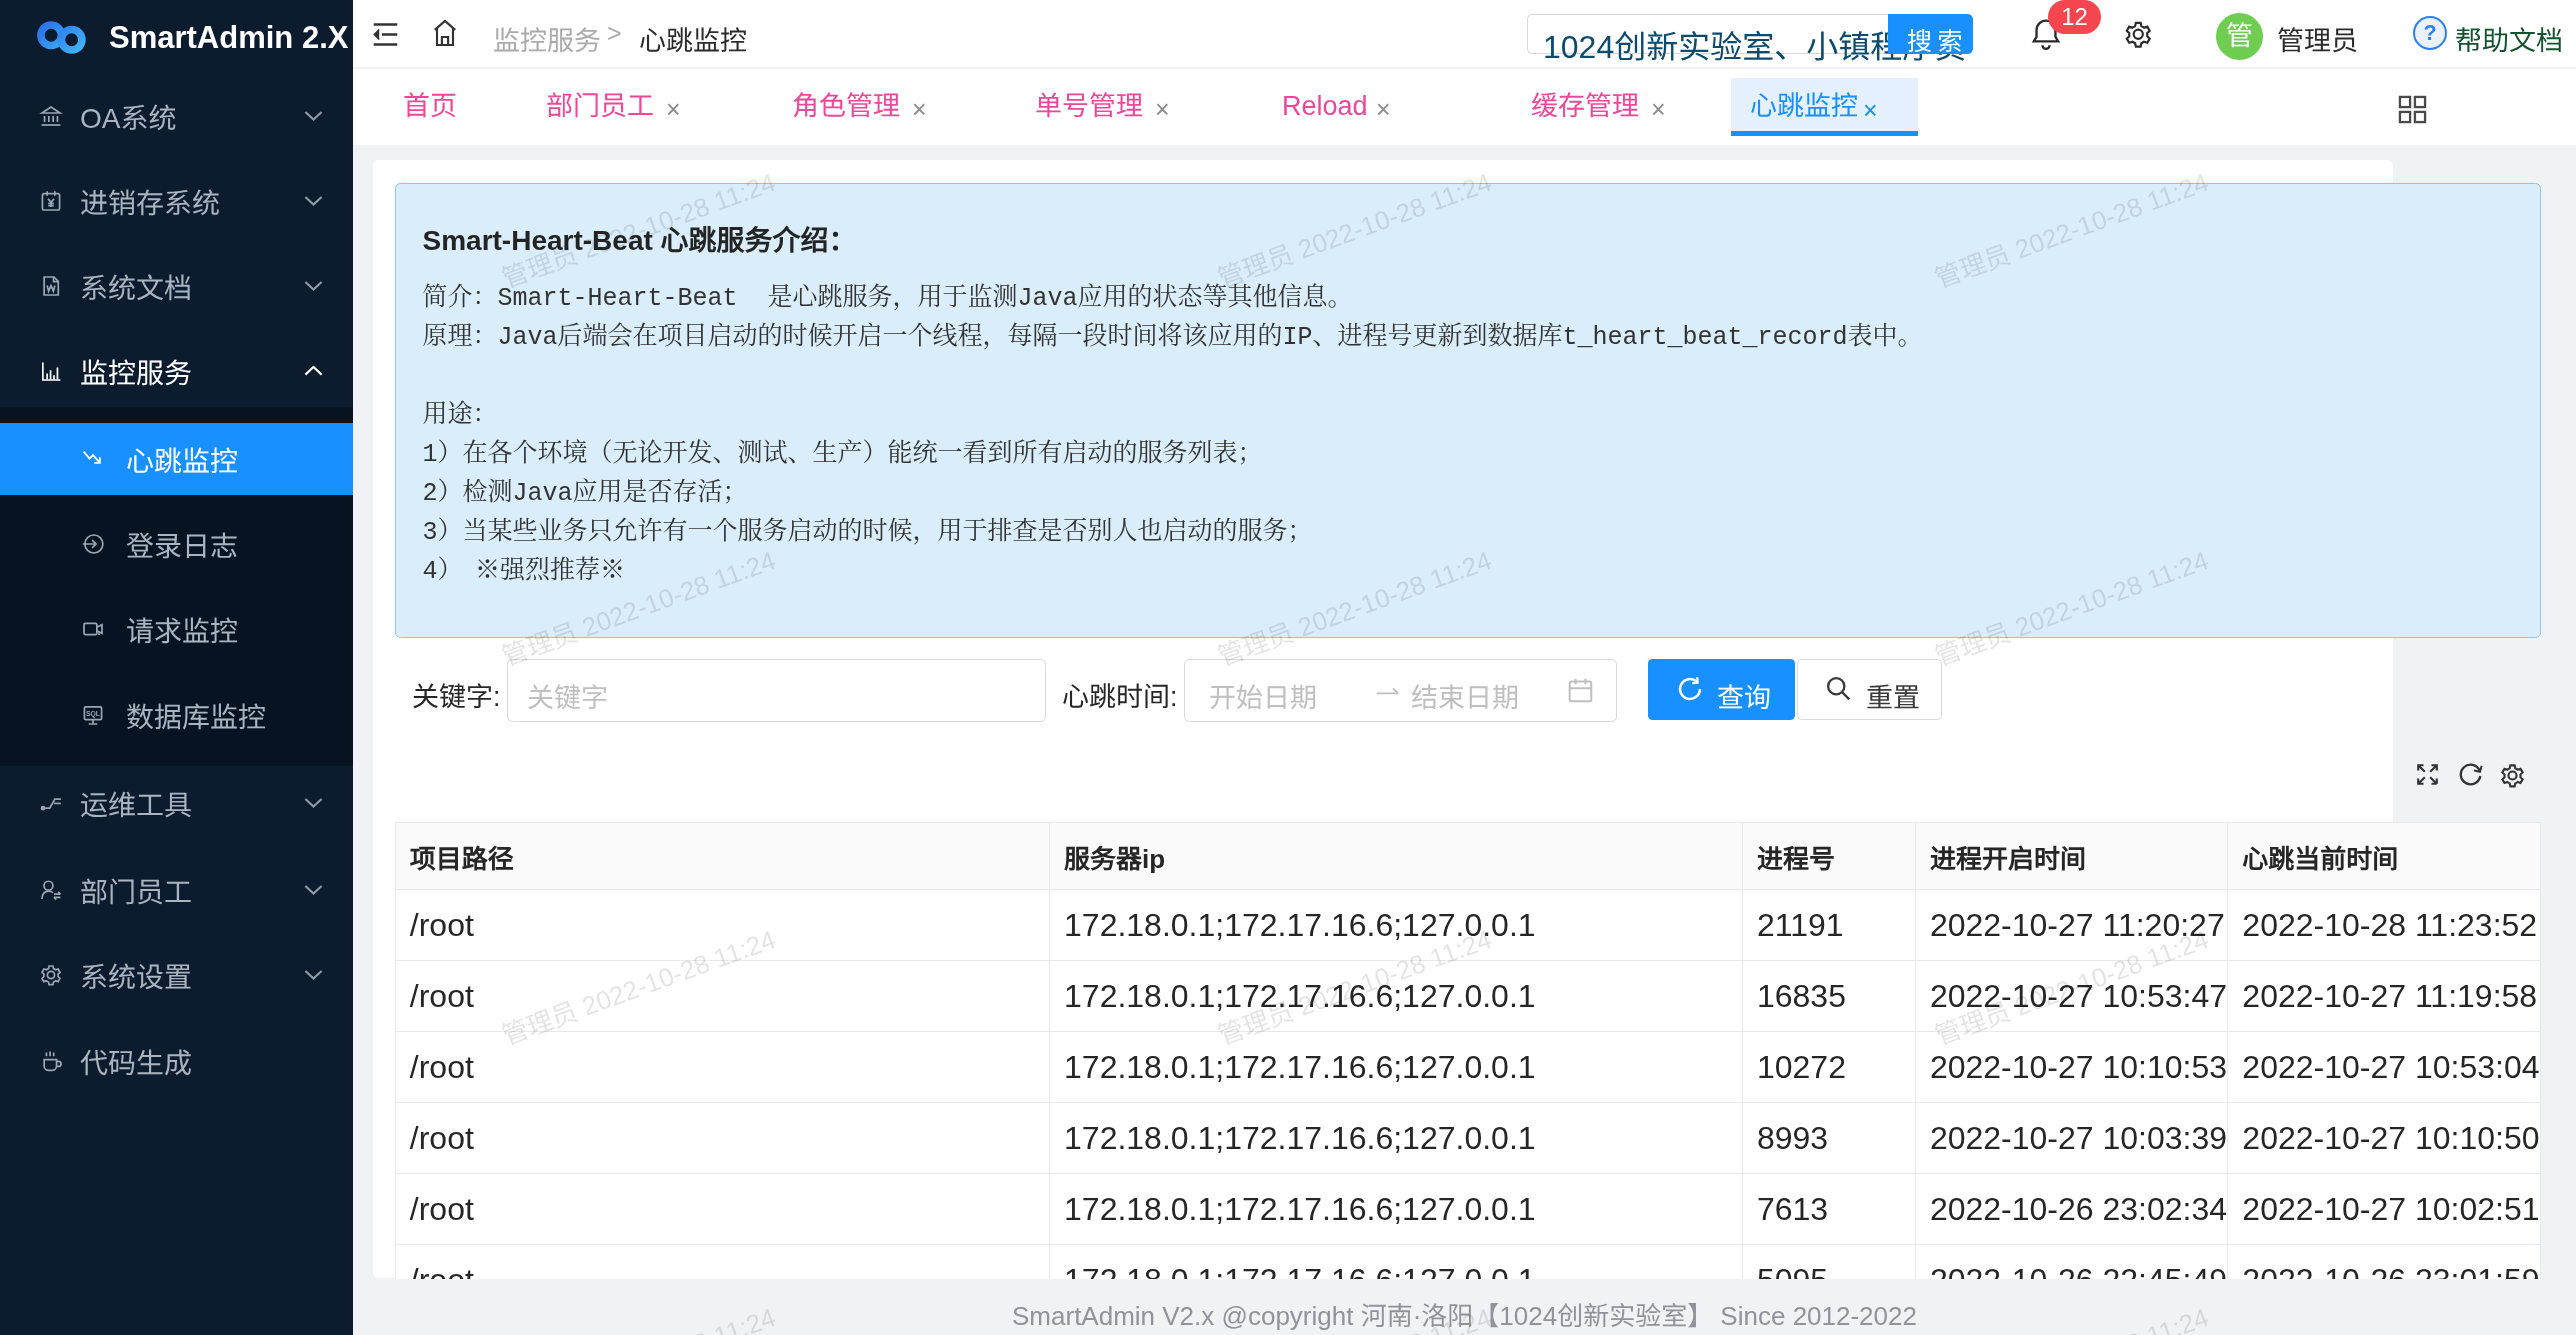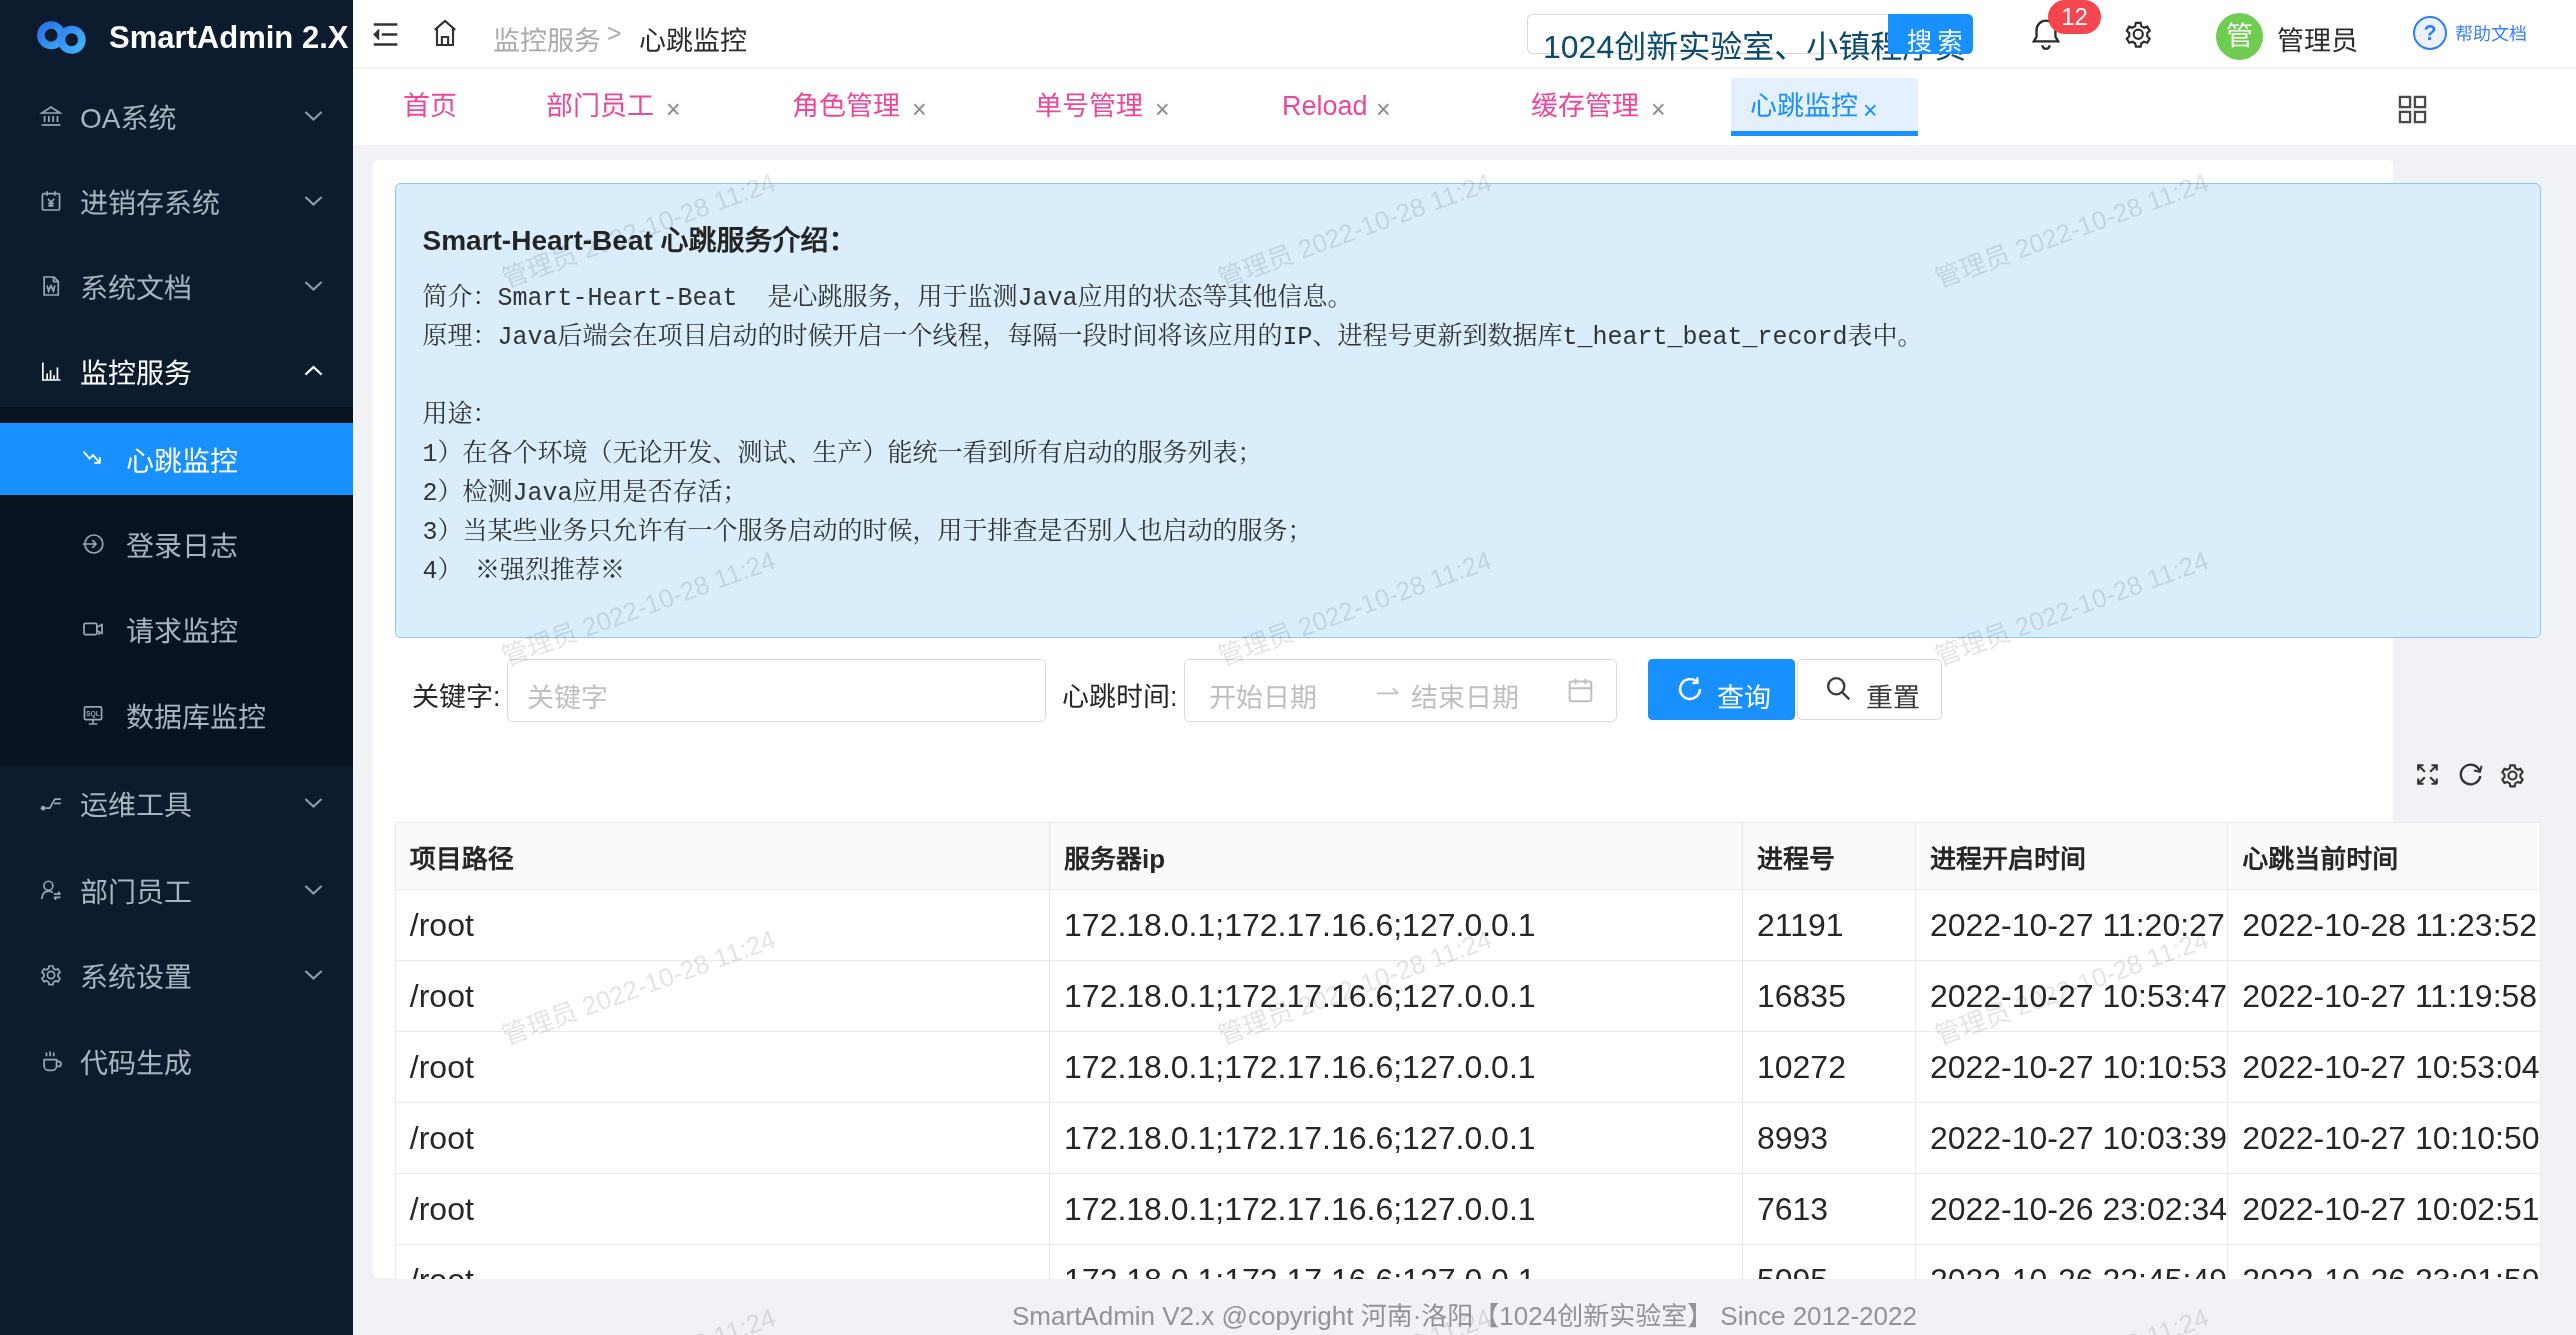--- a/index.html
+++ b/index.html
@@ -74,21 +74,21 @@
         <path d="M12.5 31.5 a4 4 0 0 0 8 0"></path>
       </svg>
   <div class="abs" style="left:1695px;top:0;width:53px;height:34px;background:#f5454f;border-radius:17px;text-align:center"><span style="font-size:24px;color:#fff;line-height:34px">12</span></div>
   <svg class="abs" style="left:1770px;top:19px" width="30.5" height="30.5" viewBox="0 0 28 28" fill="none" stroke="#2b2b2b" stroke-width="2">
         <path d="M11.8 3.5 h4.4 l0.7 3.1 a8.6 8.6 0 0 1 2.4 1.4 l3 -1 l2.2 3.8 l-2.3 2.2 a8.6 8.6 0 0 1 0 2.8 l2.3 2.2 l-2.2 3.8 l-3 -1 a8.6 8.6 0 0 1 -2.4 1.4 l-0.7 3.1 h-4.4 l-0.7 -3.1 a8.6 8.6 0 0 1 -2.4 -1.4 l-3 1 l-2.2 -3.8 l2.3 -2.2 a8.6 8.6 0 0 1 0 -2.8 l-2.3 -2.2 l2.2 -3.8 l3 1 a8.6 8.6 0 0 1 2.4 -1.4 z"></path>
         <circle cx="14" cy="14" r="4.2"></circle>
       </svg>
   <div class="abs" style="left:1863px;top:13.4px;width:47px;height:47px;background:#6fcd52;border-radius:50%;text-align:center"><span style="font-size:27px;color:#fff;line-height:47px">管</span></div>
   <span class="abs" style="left:1924px;top:19px;font-size:27px;color:#2b2b2b">管理员</span>
   <div class="abs" style="left:2060px;top:16px;width:34px;height:34px;background:#e9f2fe;border:2.7px solid #2e7ff7;border-radius:50%;text-align:center"><span style="font-size:21.5px;font-weight:bold;color:#2e7ff7;line-height:30px">?</span></div>
-  <span class="abs" style="left:2102px;top:19px;font-size:18px;color:#3b82f6">帮助文档</span>
+  <span class="abs" style="left:2102px;top:19px;font-size:27px;color:#14532d">帮助文档</span>
 </div>
 <div id="tabbar">
   <span class="tab" style="left:50px;top:22.4px">首页</span>
   <span class="tab" style="left:193px;top:22.4px">部门员工</span>
       <span class="tab tclose" style="left:313px;top:25px">×</span>
   <span class="tab" style="left:439px;top:22.4px">角色管理</span>
       <span class="tab tclose" style="left:559px;top:25px">×</span>
   <span class="tab" style="left:682px;top:22.4px">单号管理</span>
       <span class="tab tclose" style="left:802px;top:25px">×</span>
   <span class="tab" style="left:929px;top:22.4px">Reload</span>

